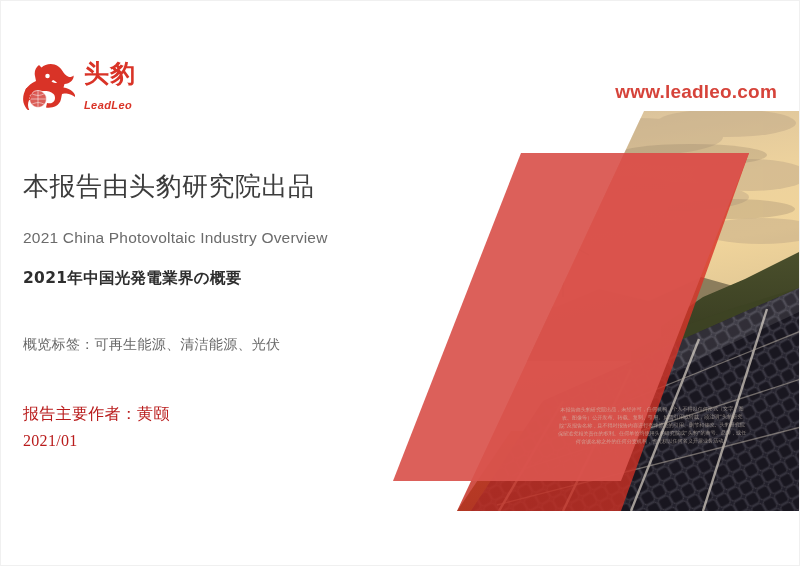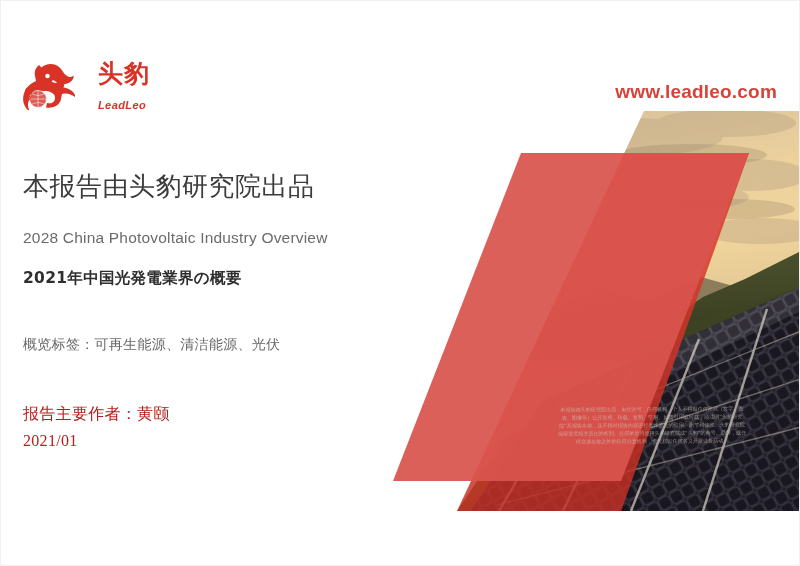--- a/index.html
+++ b/index.html
@@ -21,21 +21,21 @@
     overflow: hidden;
   }
 
   
   #logo-block {
     position: absolute;
     left: 22px;
     top: 60px;
     display: flex;
     align-items: center;
-    gap: 23px;
+    gap: 9px;
   }
 
   #leopard-icon { width: 52px; height: 48px; display: block; }
 
   #logo-wordmark {
     display: flex;
     flex-direction: column;
     align-items: flex-start;
     line-height: 1;
   }
@@ -293,21 +293,21 @@
 
       <polygon points="190,52 418,52 290,380 62,380" fill="#d9544e" opacity="0.93"></polygon>
     </svg>
   </div>
 
   <div id="watermark">本报告由头豹研究院出品，未经许可，任何机构、个人不得以任何形式（文字、图表、图像等）公开发布、转载、复制、引用。如需引用或转载，须注明“头豹研究院”及报告名称，且不得对报告内容进行有悖原意的引用、删节和修改。头豹研究院保留追究相关责任的权利。任何单位均使用头豹研究院或“头豹”的商号、品牌，或任何含该名称之外的任何分支机构，也无权以任何名义开展业务活动。</div>
 
   <div id="text-col">
     <div class="title-cn" id="title-line2">本报告由头豹研究院出品</div>
 
-    <div id="title-en">2028 China Photovoltaic Industry Overview</div>
+    <div id="title-en">2021 China Photovoltaic Industry Overview</div>
     <div id="title-jp">2021年中国光発電業界の概要</div>
 
     <div id="tags-line">
       <span>概览标签：</span><span>可再生能源、清洁能源、光伏</span>
     </div>
 
     <div id="author-block">
       <div>报告主要作者：黄颐</div>
       <div>2021/01</div>
     </div>

